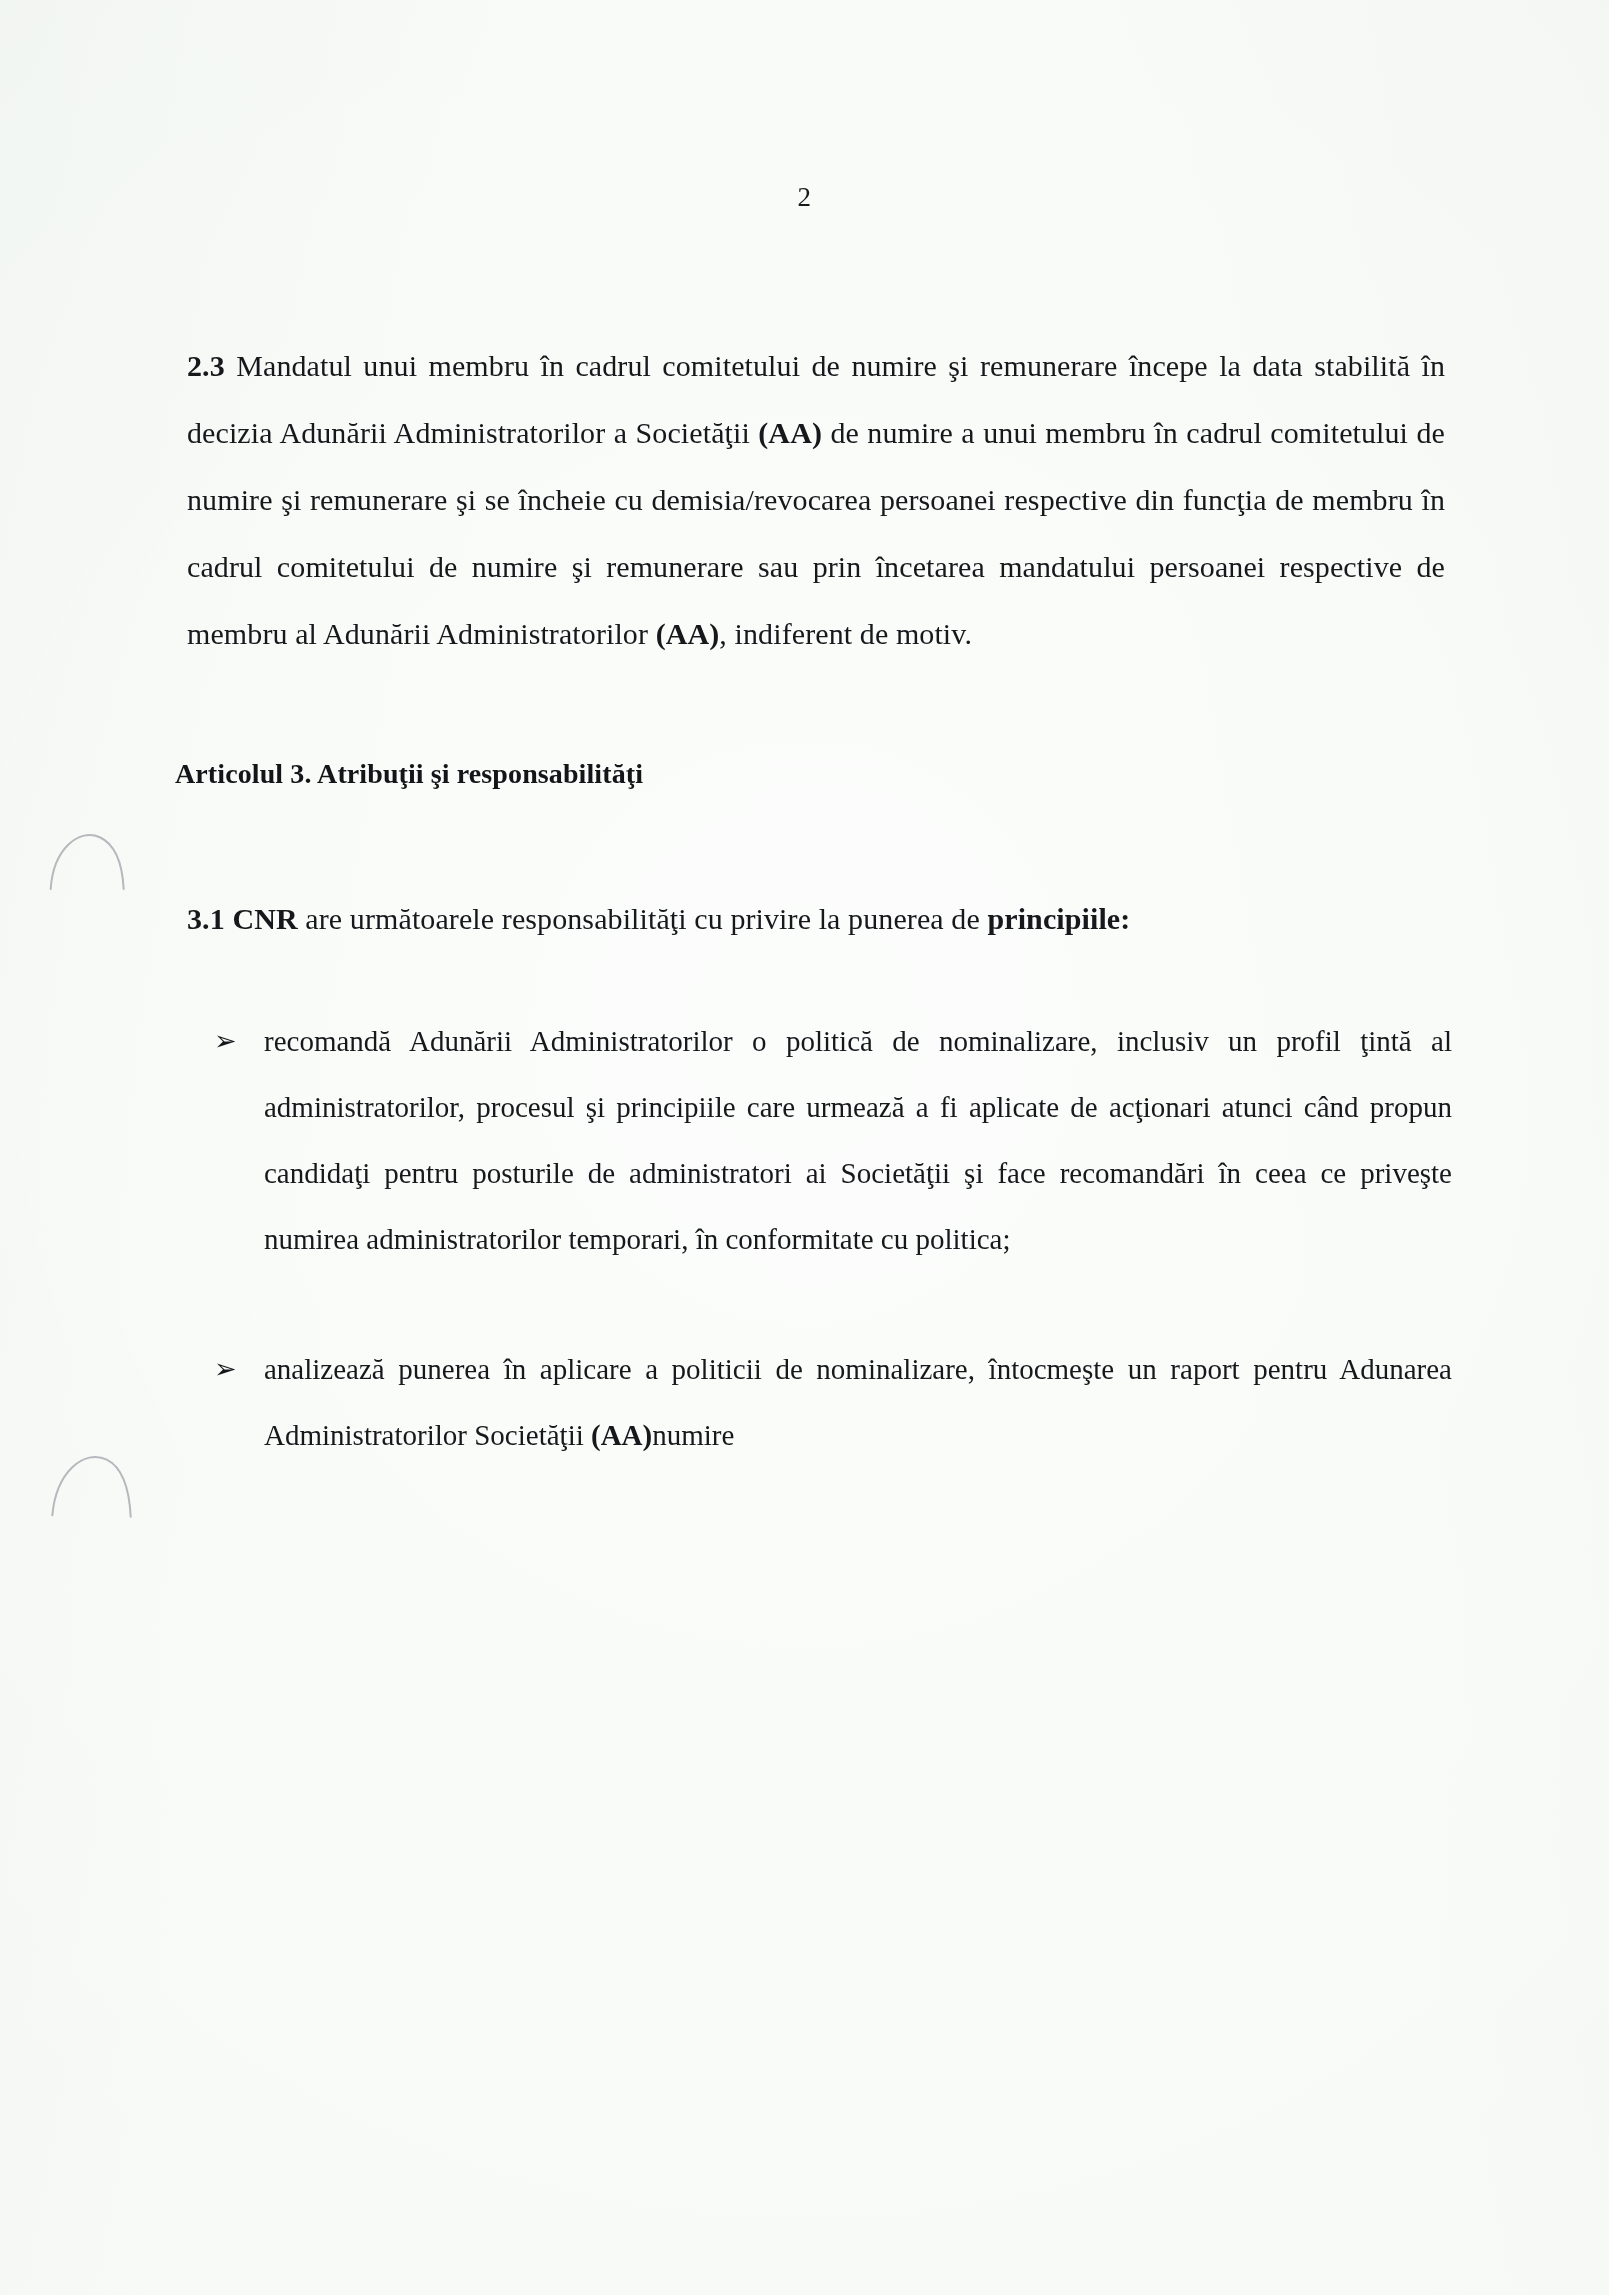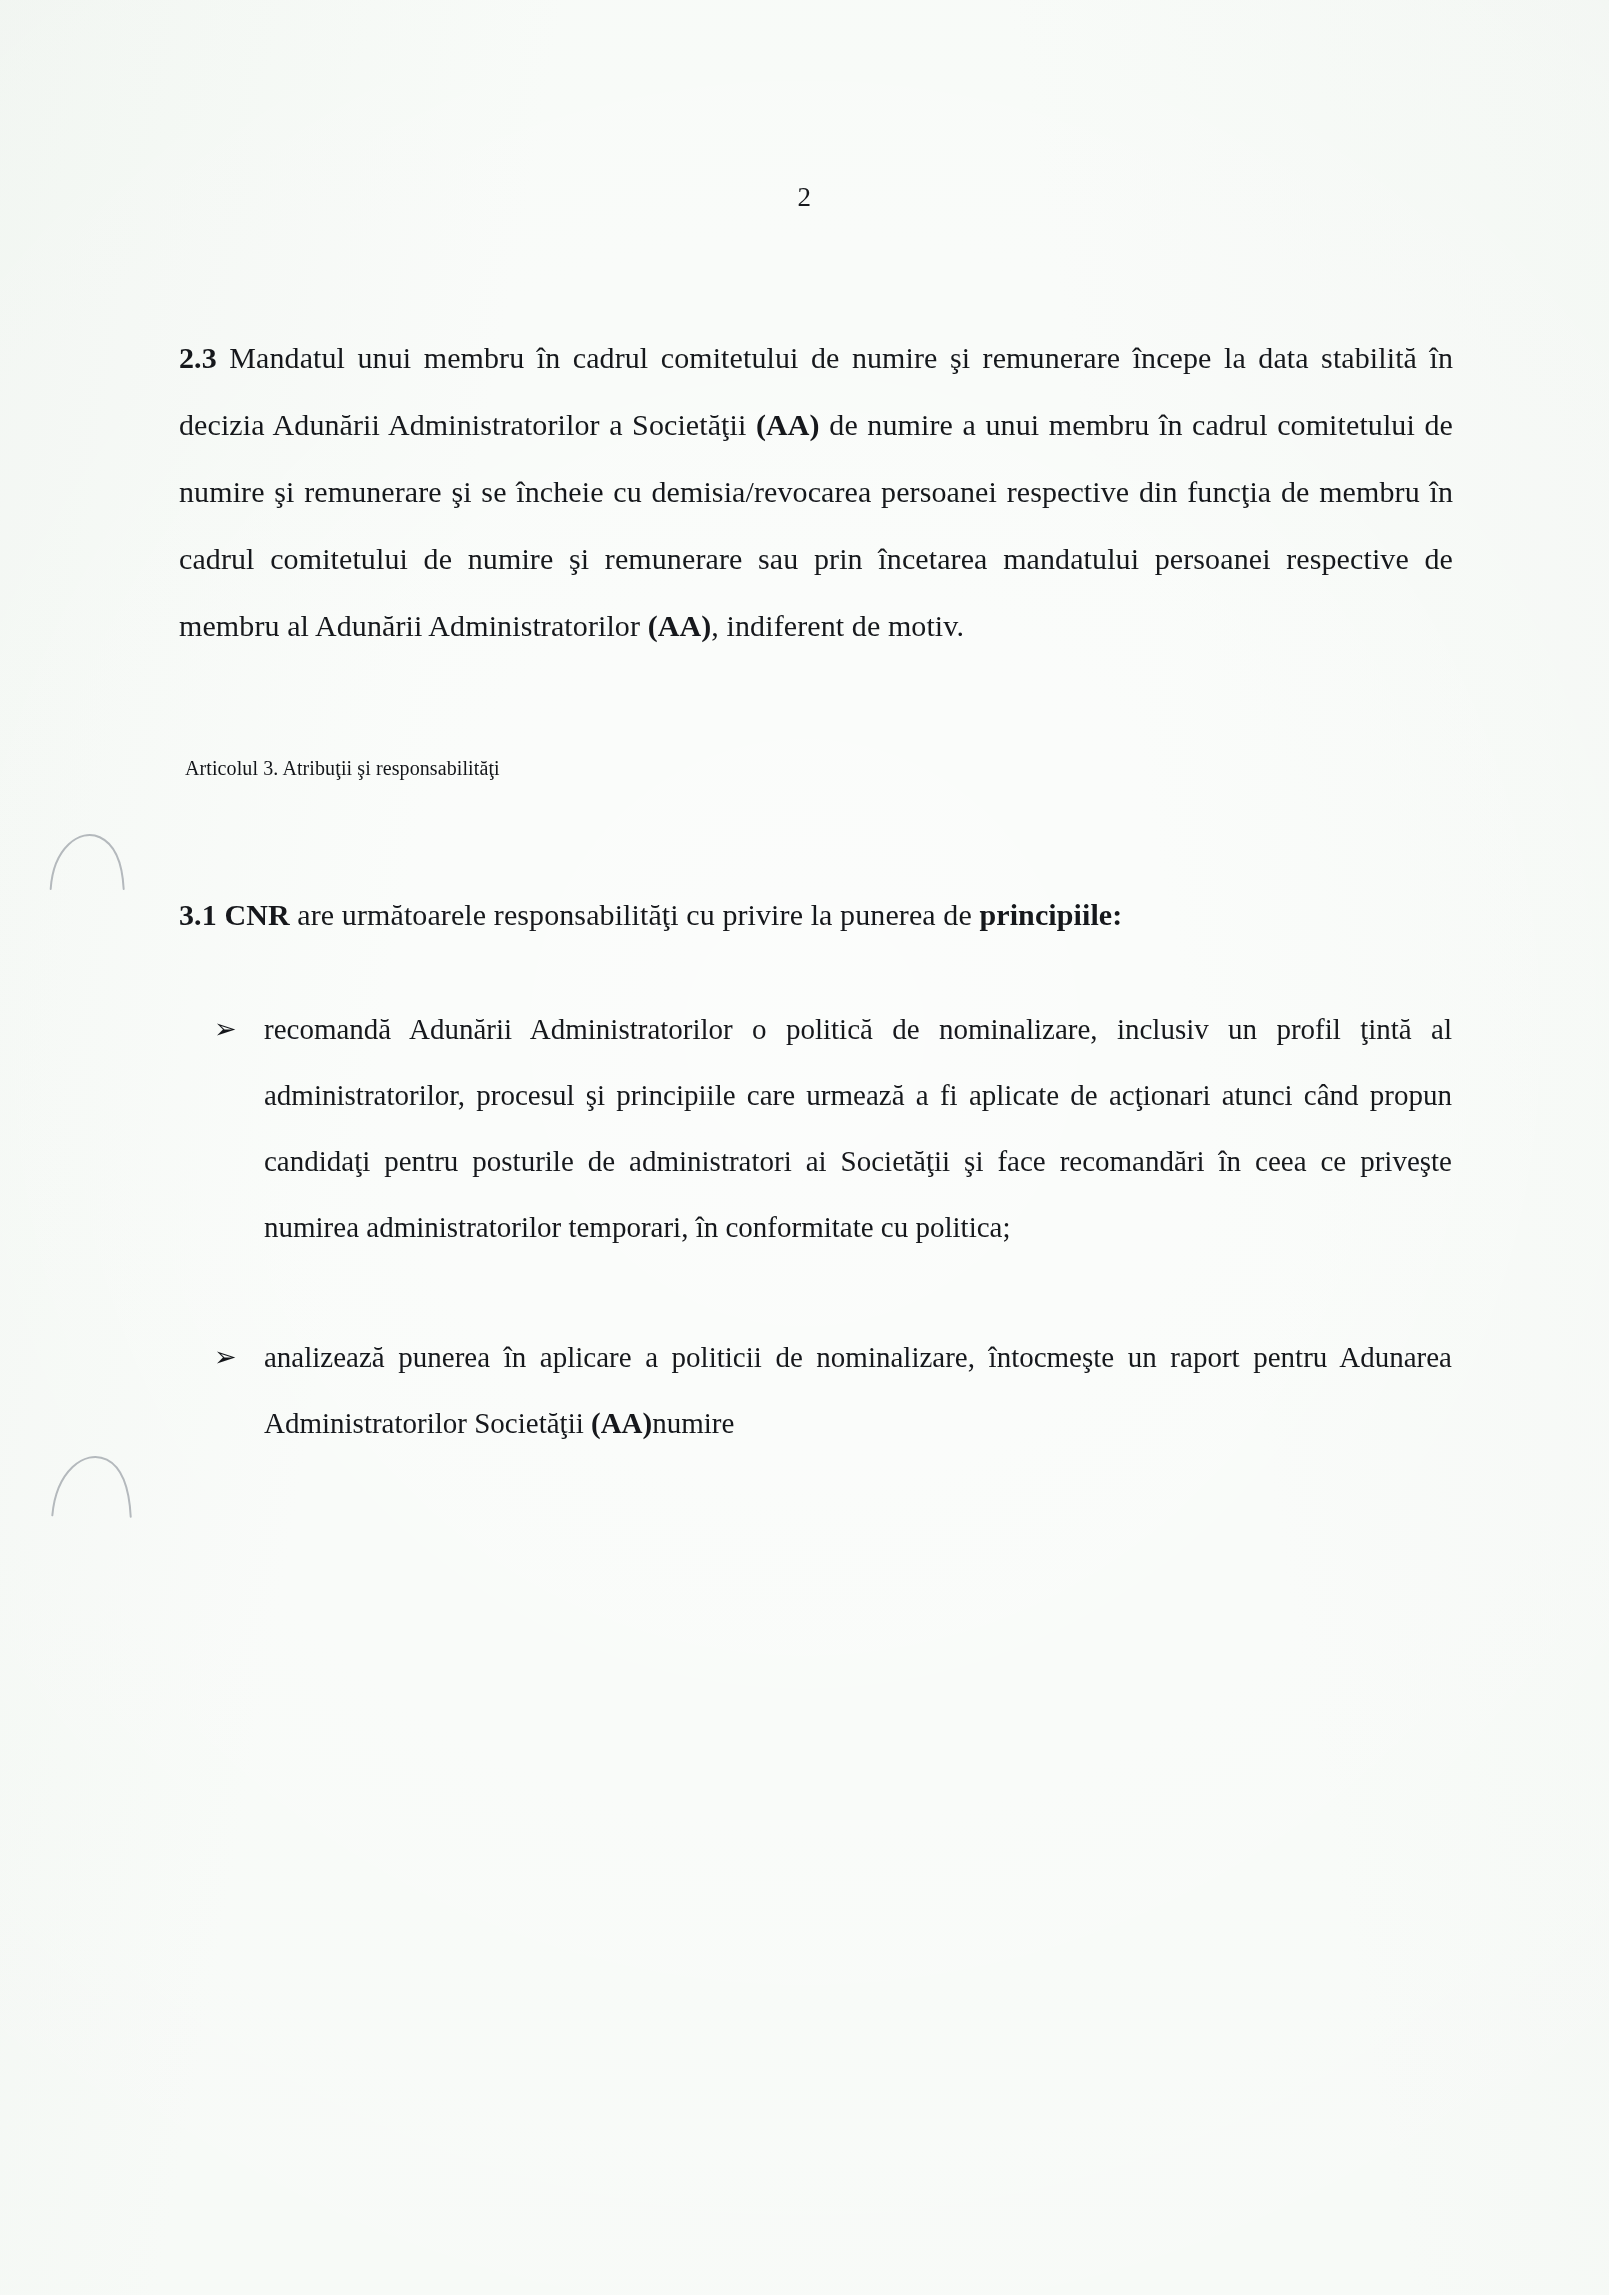--- a/index.html
+++ b/index.html
@@ -44,41 +44,41 @@
   }
 
   .content {
     position: absolute;
     left: 175px;
     top: 320px;
     width: 1282px;
   }
 
   p.para {
-    margin: 4px;
+    margin: 12px;
     font-size: 30px;
     line-height: 67px;
     text-align: justify;
     text-justify: inter-word;
     color: #16181c;
     letter-spacing: 0.1px;
   }
 
   .b { font-weight: bold; }
 
   .gap-sm { height: 14.7px; }
   .gap-md { height: 44px; }
   .gap-lg { height: 64px; }
   .gap-xl { height: 75px; }
 
   h2.heading {
-    margin: 10px;
-    font-size: 20px;
+    margin: 0;
+    font-size: 28px;
     line-height: 40px;
-    font-weight: normal;
+    font-weight: bold;
     color: #131519;
     letter-spacing: 0.1px;
   }
 
   ul.bullets {
     list-style: none;
     margin: 0;
     padding: 0;
   }
 

